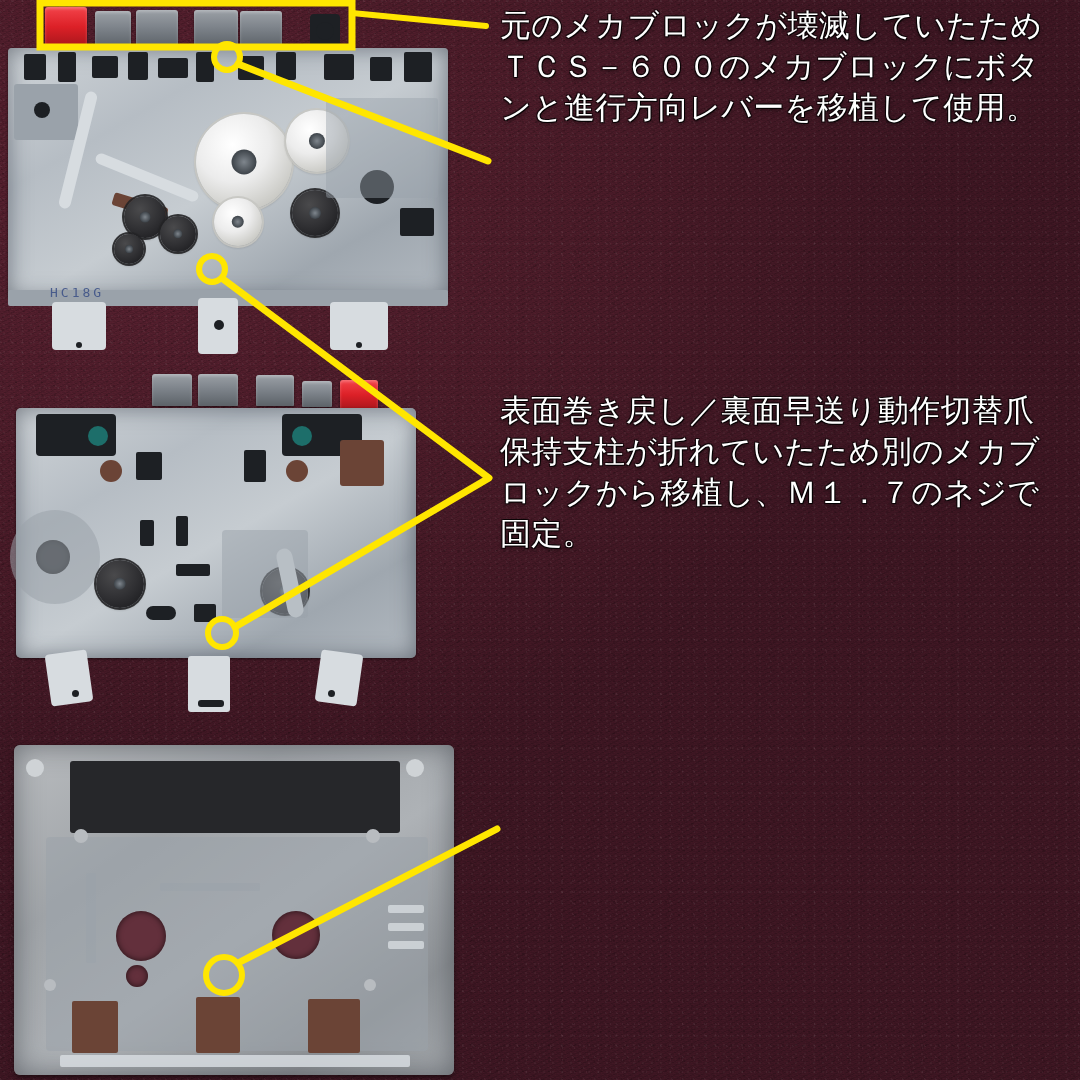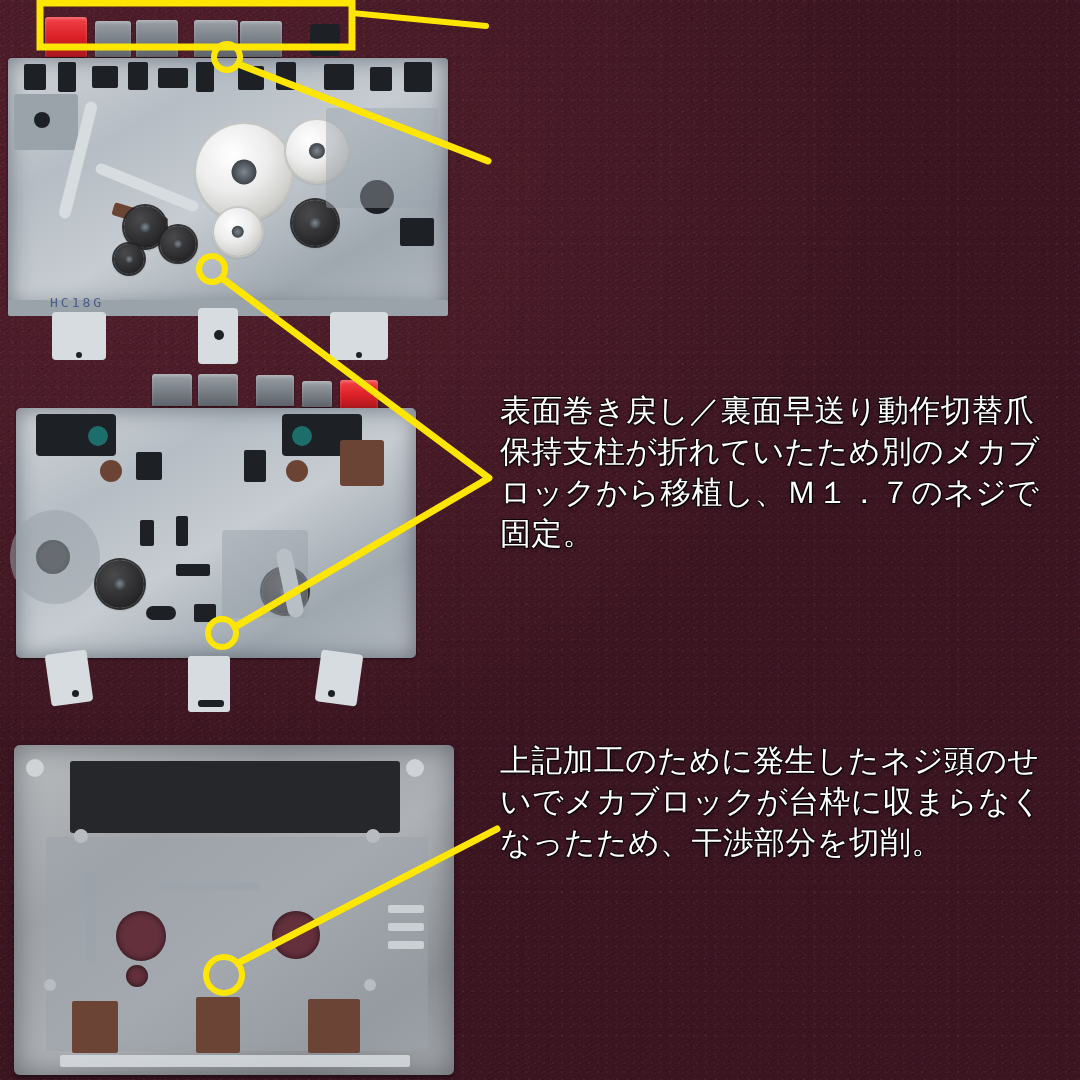--- a/index.html
+++ b/index.html
@@ -128,21 +128,21 @@
 </style>
 </head>
 <body>
 
 <div id="stage">
 
   <div class="backdrop"></div>
   <div class="backdrop-fib"></div>
   <div class="backdrop-noise"></div>
 
-  <div class="photo" style="left:0px; top:12px; width:470px; height:360px;">
+  <div class="photo" style="left:0px; top:2px; width:470px; height:360px;">
 
     <div class="btncap red" style="left:45px; top:5px; width:42px; height:40px;"></div>
     <div class="btncap" style="left:95px; top:9px; width:36px; height:36px;"></div>
     <div class="btncap" style="left:136px; top:8px; width:42px; height:37px;"></div>
     <div class="btncap" style="left:194px; top:8px; width:44px; height:37px;"></div>
     <div class="btncap" style="left:240px; top:9px; width:42px; height:36px;"></div>
     <div class="spec dk" style="left:310px; top:12px; width:30px; height:32px; border-radius:4px;"></div>
     <div class="spec dk rnd" style="left:316px; top:20px; width:18px; height:18px;"></div>
 
     <div class="mech-body" style="left:8px; top:46px; width:440px; height:250px; border-radius:4px;"></div>
@@ -284,24 +284,24 @@
     <path d="M238 64 L488 161" fill="none" stroke="#ffe600" stroke-width="7" stroke-linecap="round"></path>
 
     <circle cx="212" cy="269" r="13" fill="none" stroke="#ffe600" stroke-width="6"></circle>
     <circle cx="222" cy="633" r="14" fill="none" stroke="#ffe600" stroke-width="6"></circle>
     <path d="M223 279 L489 478 L235 627" fill="none" stroke="#ffe600" stroke-width="7" stroke-linecap="round" stroke-linejoin="round"></path>
 
     <circle cx="224" cy="975" r="18" fill="none" stroke="#ffe600" stroke-width="6"></circle>
     <path d="M238 963 L497 829" fill="none" stroke="#ffe600" stroke-width="7" stroke-linecap="round"></path>
   </svg>
 
+  <div class="caption" style="left:500px; top:5px; width:575px;">元のメカブロックが壊滅していたため
+ＴＣＳ－６００のメカブロックにボタ
+ンと進行方向レバーを移植して使用。</div>
 
 
   <div class="caption" style="left:500px; top:390px; width:575px;">表面巻き戻し／裏面早送り動作切替爪
 保持支柱が折れていたため別のメカブ
 ロックから移植し、Ｍ１．７のネジで
 固定。</div>
 
-  <div class="caption" style="left:500px; top:740px; width:575px;">上記加工のために発生したネジ頭のせ
-いでメカブロックが台枠に収まらなく
-なったため、干渉部分を切削。</div>
 
 </div>
 
 </body></html>

